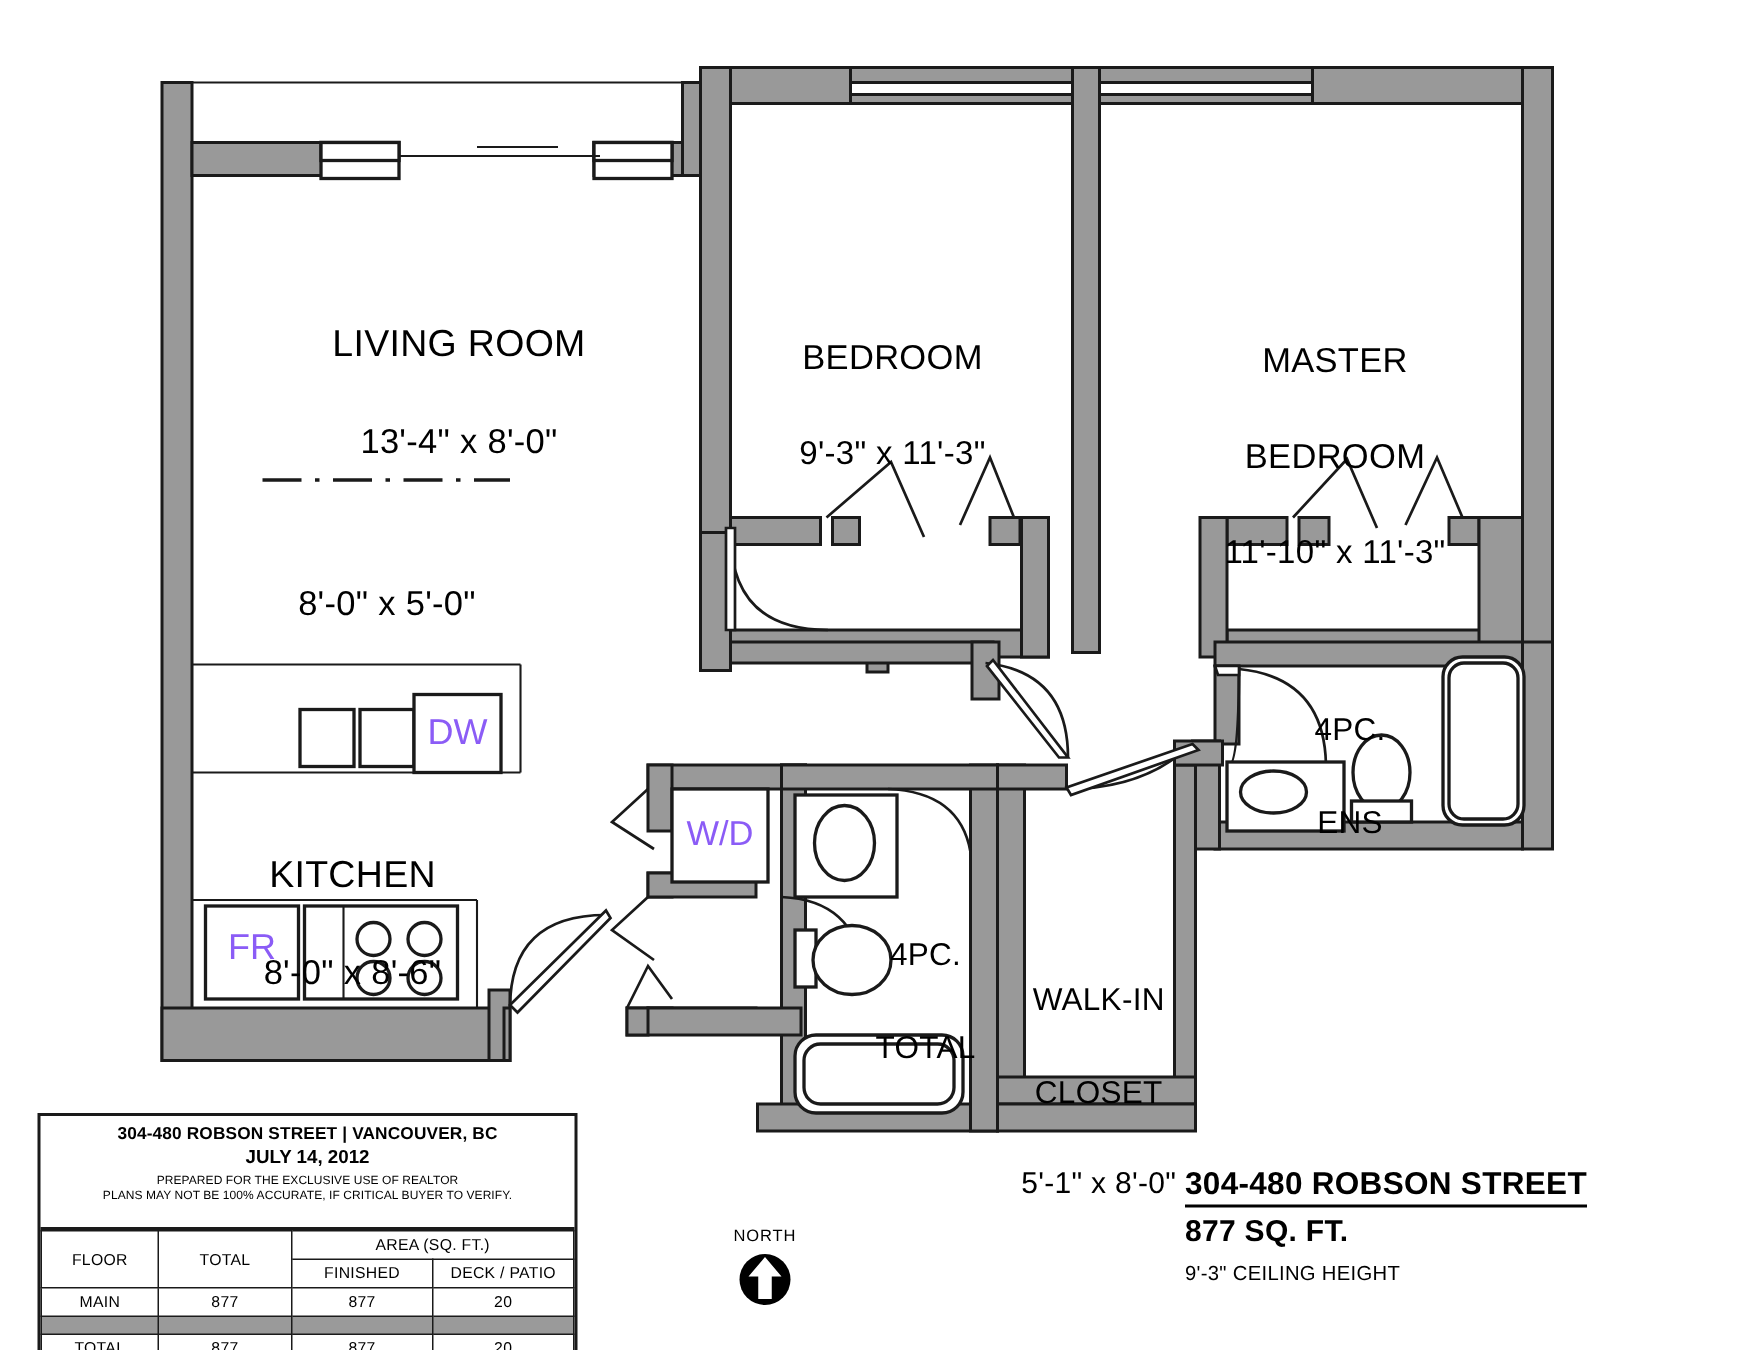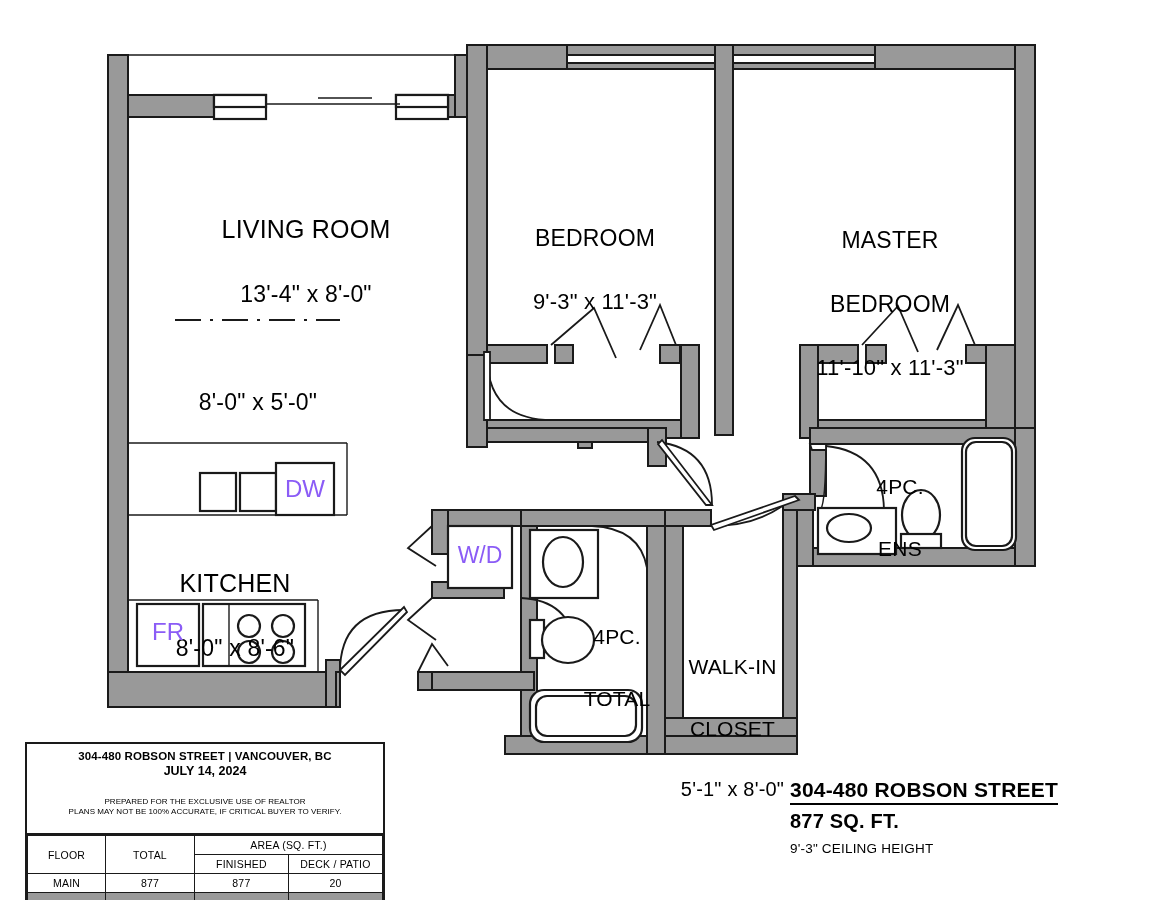--- a/index.html
+++ b/index.html
@@ -75,21 +75,21 @@
     background: #fff;
     box-sizing: border-box;
   }
   #info-head {
     padding: 6px 4px 17px 4px;
     text-align: center;
     border-bottom: 2px solid #1a1a1a;
   }
   #info-head .l1 { font-size: 11.5px; font-weight: 700; letter-spacing: .1px; }
   #info-head .l2 { font-size: 12.5px; font-weight: 700; margin-top: 2px; }
-  #info-head .l3 { font-size: 8px; margin-top: 19px; letter-spacing: .05px; }
+  #info-head .l3 { font-size: 8px; margin-top: 4px; letter-spacing: .05px; }
   #info-head .l4 { font-size: 8px; margin-top: 1px; letter-spacing: .05px; }
 
   table.area {
     border-collapse: collapse;
     width: 100%;
     table-layout: fixed;
   }
   table.area td, table.area th {
     border: 1.5px solid #1a1a1a;
     text-align: center;
@@ -368,21 +368,21 @@
     <span class="name">ENS</span>
   </div>
 
   <div class="applabel" style="left:276px; top:475px; width:58px;">DW</div>
   <div class="applabel" style="left:137px; top:618px; width:62px;">FR</div>
   <div class="applabel small" style="left:448px; top:542px; width:64px;">W/D</div>
 
   <div id="info-block">
     <div id="info-head">
       <div class="l1">304-480 ROBSON STREET | VANCOUVER, BC</div>
-      <div class="l2">JULY 14, 2024</div>
+      <div class="l2">JULY 14, 2012</div>
       <div class="l3">PREPARED FOR THE EXCLUSIVE USE OF REALTOR</div>
       <div class="l4">PLANS MAY NOT BE 100% ACCURATE, IF CRITICAL BUYER TO VERIFY.</div>
     </div>
 
     <table class="area">
       <colgroup>
         <col style="width:22%">
           <col style="width:25%">
           <col style="width:26.5%">
           <col style="width:26.5%">
@@ -412,20 +412,27 @@
         <tr>
           <td>TOTAL</td>
           <td class="b">877</td>
           <td class="b">877</td>
           <td class="b">20</td>
         </tr>
       </tbody>
     </table>
   </div>
 
+  <div id="north-block">
+    <div id="north-label">NORTH</div>
+    <svg id="north-rose" width="40" height="40" viewBox="0 0 40 40">
+      <circle cx="20" cy="21" r="17" fill="#000"></circle>
+      <path d="M20 6 L31 19 L24.5 19 L24.5 34 L15.5 34 L15.5 19 L9 19 Z" fill="#fff"></path>
+    </svg>
+  </div>
 
   <div id="title-block">
     <div id="title-addr">304-480 ROBSON STREET</div>
     <div id="title-area">877 SQ. FT.</div>
     <div id="title-ceiling">9'-3" CEILING HEIGHT</div>
   </div>
 
 </div>
 
 </body></html>

